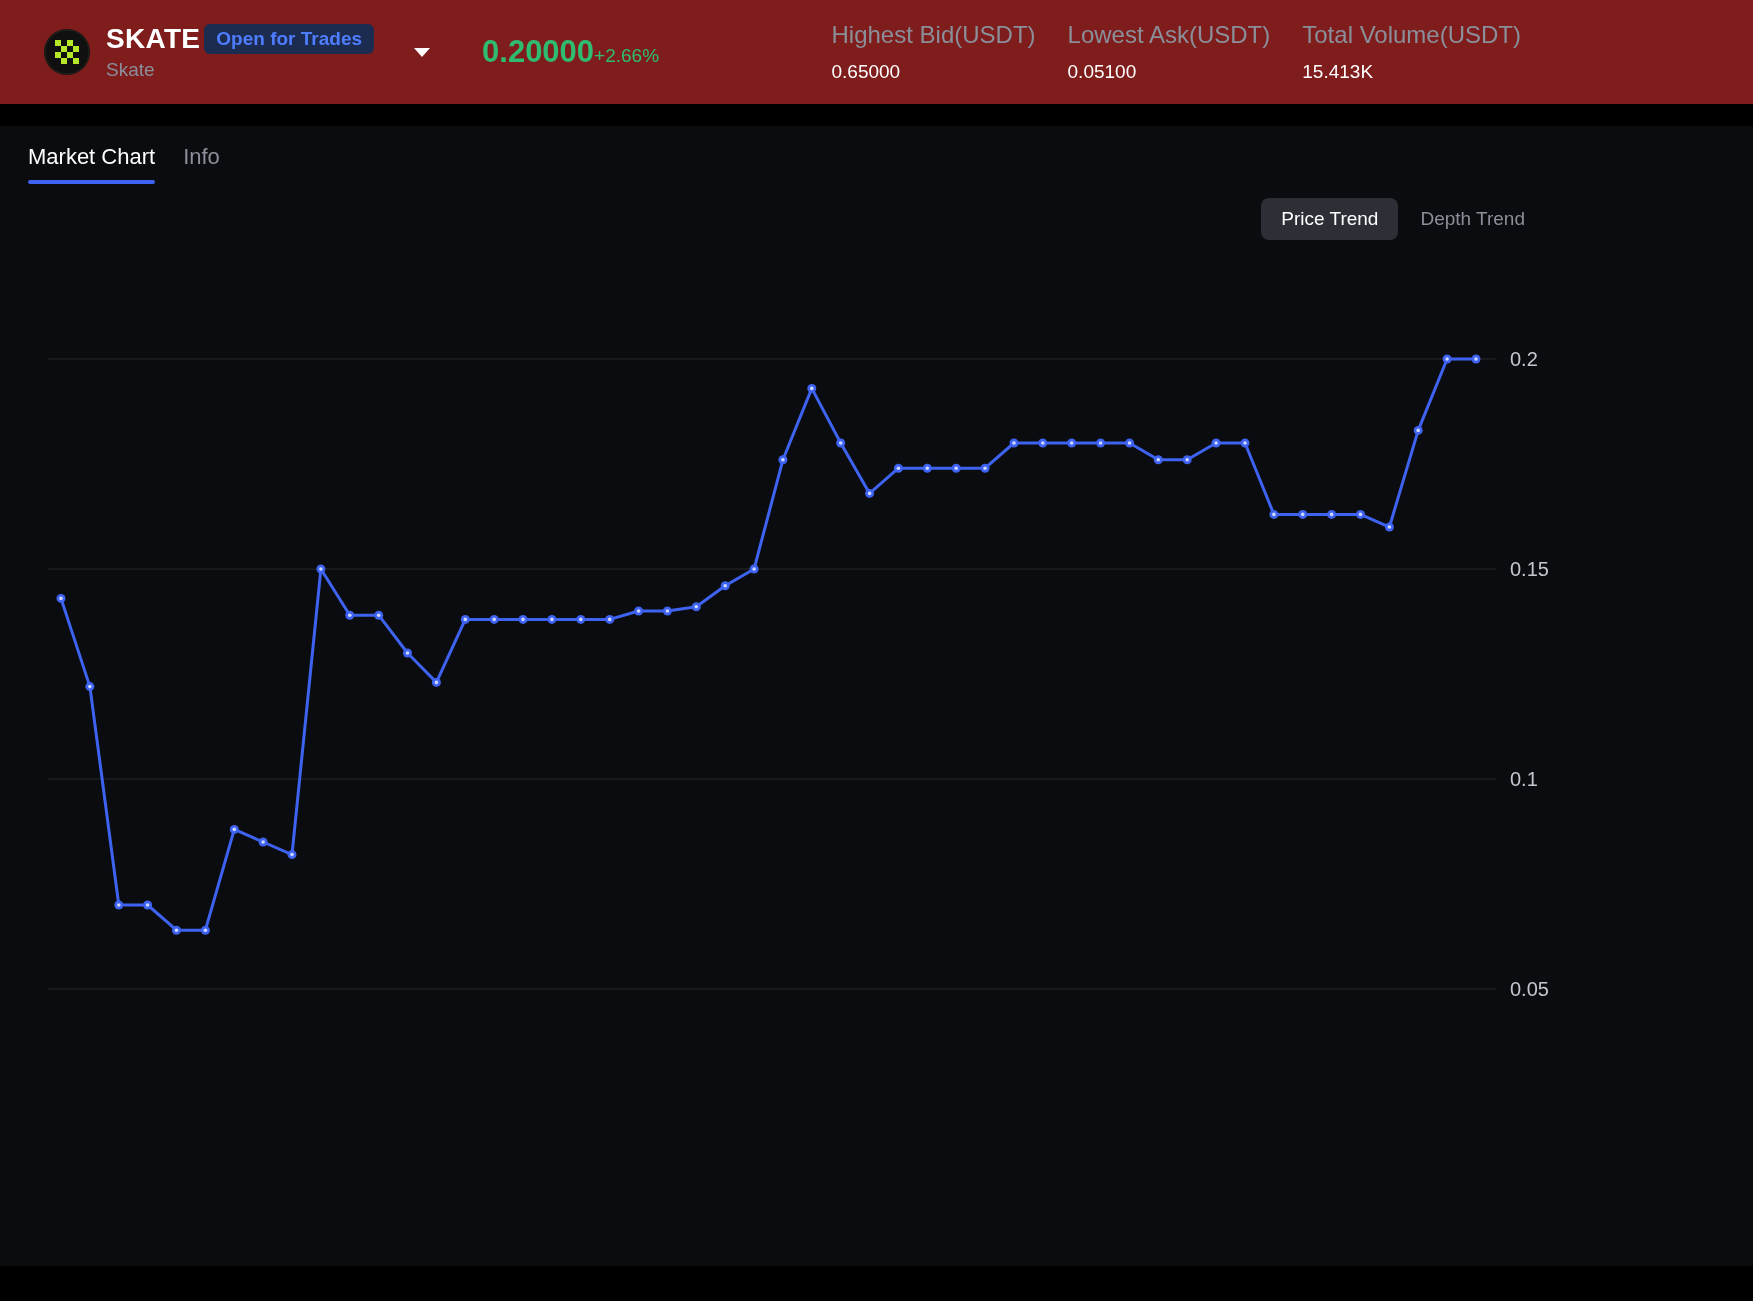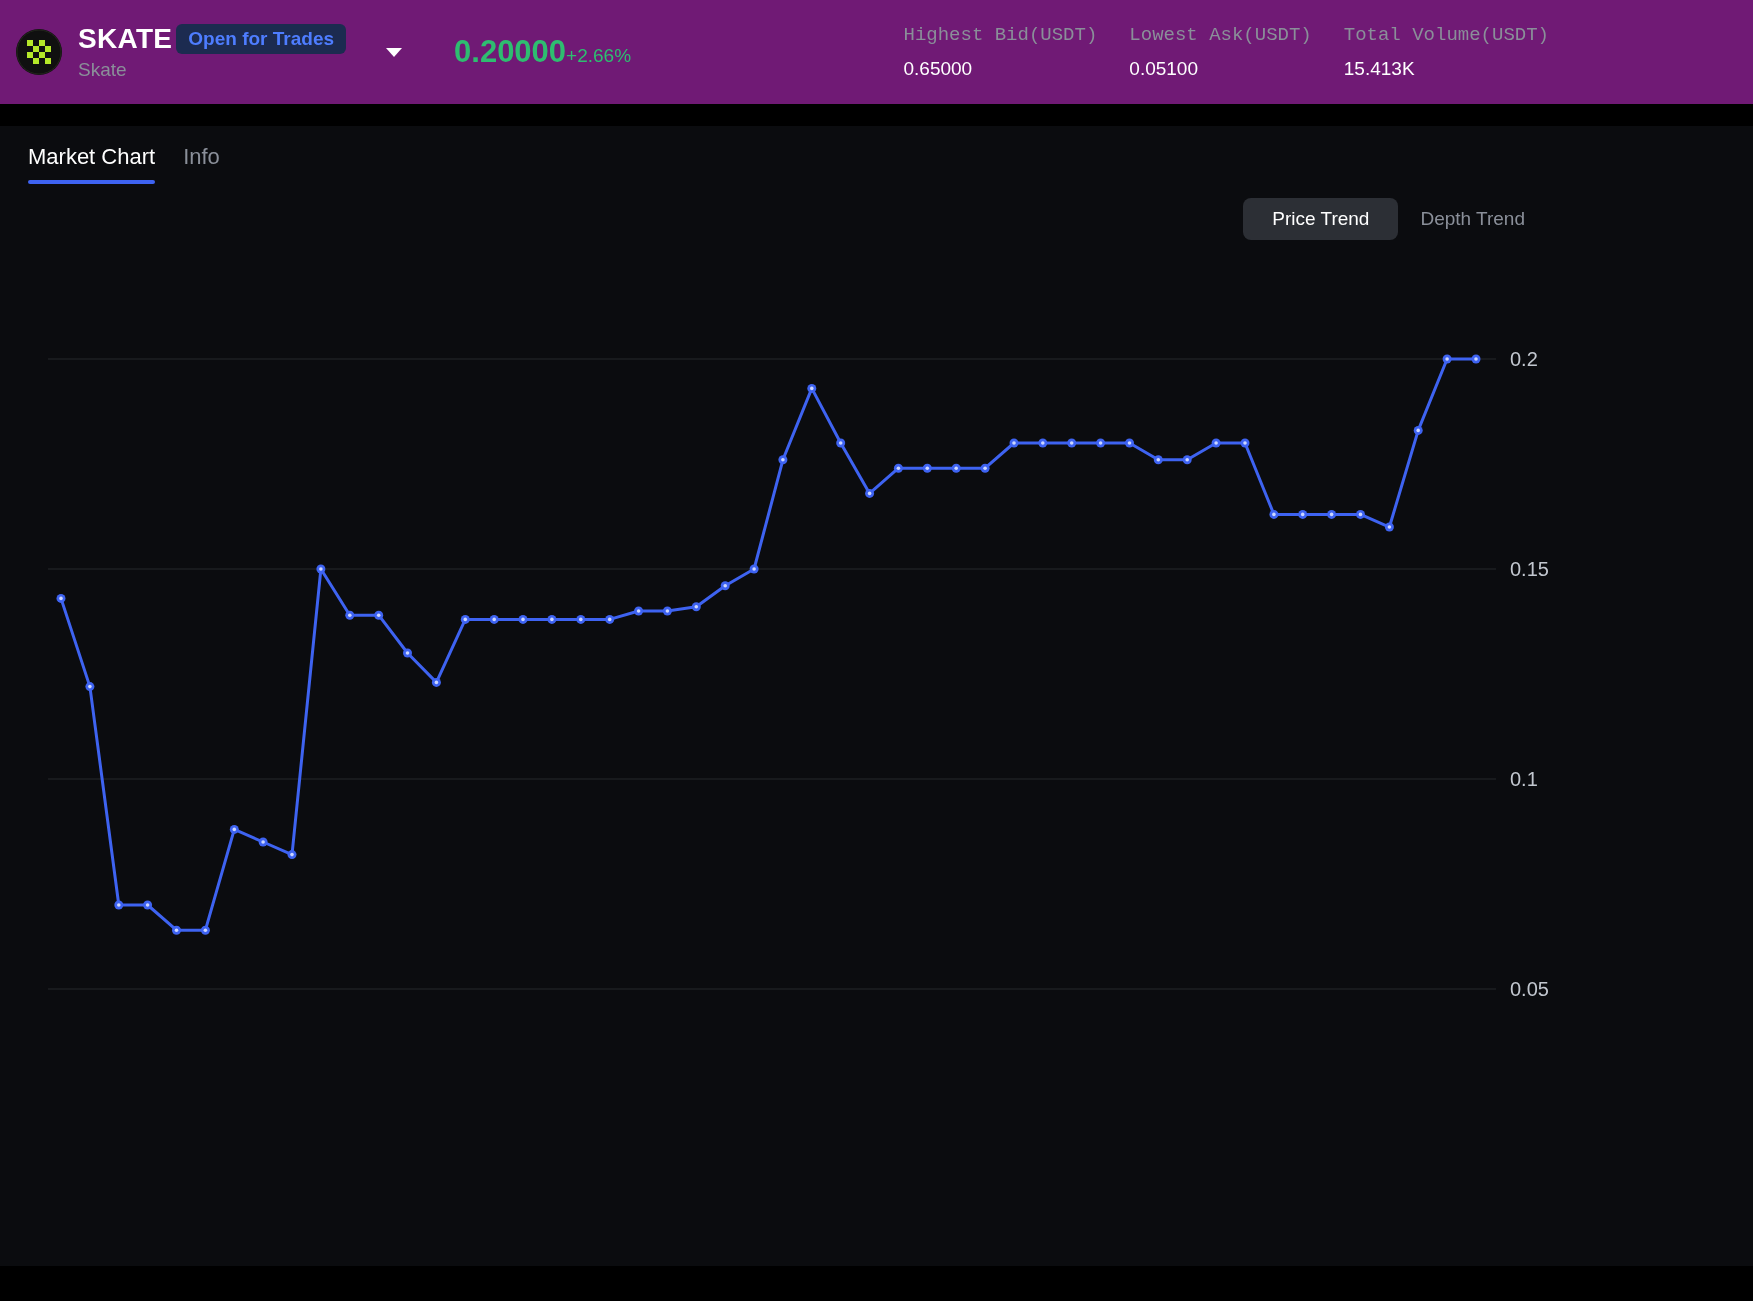--- a/index.html
+++ b/index.html
@@ -5,23 +5,23 @@
   * { margin:0; padding:0; box-sizing:border-box; }
   html,body { background:#000; }
   body {
     width:1753px; height:1301px;
     font-family:"Liberation Sans", sans-serif;
     color:#fff; overflow:hidden;
   }
 
   
   .header {
-    height:104px; background:#701a75;
+    height:104px; background:#7f1d1d;
     display:flex; align-items:center;
-    padding:0 16px;
+    padding:0 44px;
   }
   .token-group { display:flex; align-items:center; }
   .token-logo { width:46px; height:46px; flex:0 0 auto; }
   .token-meta { margin-left:16px; display:flex; flex-direction:column; }
   .token-top { display:flex; align-items:center; }
   .token-symbol { font-size:28px; font-weight:800; letter-spacing:.3px; }
   .token-badge {
     margin-left:4px; font-size:19px; font-weight:700;
     color:#4e7dff; background:#1c2b50;
     padding:4px 12px; border-radius:6px; white-space:nowrap;
@@ -31,40 +31,40 @@
     margin-left:40px; width:0; height:0; cursor:pointer;
     border-left:8px solid transparent; border-right:8px solid transparent;
     border-top:9px solid #fff;
   }
   .price-group { margin-left:52px; display:flex; align-items:baseline; }
   .price-value { font-size:31px; font-weight:700; color:#2ebd70; }
   .price-change { font-size:19px; font-weight:500; color:#2ebd70; }
 
   .stats { margin-left:auto; margin-right:188px; display:flex; gap:32px; }
   .stat { display:flex; flex-direction:column; gap:12px; min-width:178px; }
-  .stat-label { font-size:19px; color:#8a8f99; white-space:nowrap;font-family:Liberation Mono, monospace; }
+  .stat-label { font-size:24px; color:#8a8f99; white-space:nowrap; }
   .stat-value { font-size:19px; color:#fff; font-weight:500; }
 
   
   .content { margin-top:22px; background:#0b0c0f; }
 
   .tabs { display:flex; gap:28px; padding:18px 28px 0; }
   .tab { font-size:22px; color:#8a8f99; padding-bottom:14px; position:relative; cursor:pointer; }
   .tab.active { color:#fff; font-weight:400; }
   .tab.active::after {
     content:""; position:absolute; left:0; right:0; bottom:0;
     height:4px; border-radius:2px; background:#3e63f1;
   }
 
   .controls { display:flex; align-items:center; padding:14px 28px 6px; }
   .timeframes { display:flex; align-items:center; gap:14px; }
   .tf { font-size:19px; color:#8a8f99; padding:6px 10px; border-radius:6px; cursor:pointer; }
   .tf.active { background:#26282e; color:#fff; font-weight:500; }
   .trend-controls { margin-left:auto; margin-right:200px; display:flex; align-items:center; gap:22px; }
-  .trend-btn { font-size:19px; color:#fff; background:#2c2f35; padding:10px 29px; border-radius:8px; cursor:pointer; }
+  .trend-btn { font-size:19px; color:#fff; background:#2c2f35; padding:10px 20px; border-radius:8px; cursor:pointer; }
   .trend-link { font-size:19px; color:#8a8f99; cursor:pointer; }
 
   .chart-wrap { width:1510px; height:1020px; }
   .chart-wrap svg { display:block; }
   .chart-wrap svg text { font-family:"Liberation Sans", sans-serif; }
 
   .footer-strip { height:33px; background:#000; }
 </style>
 </head>
 <body>

